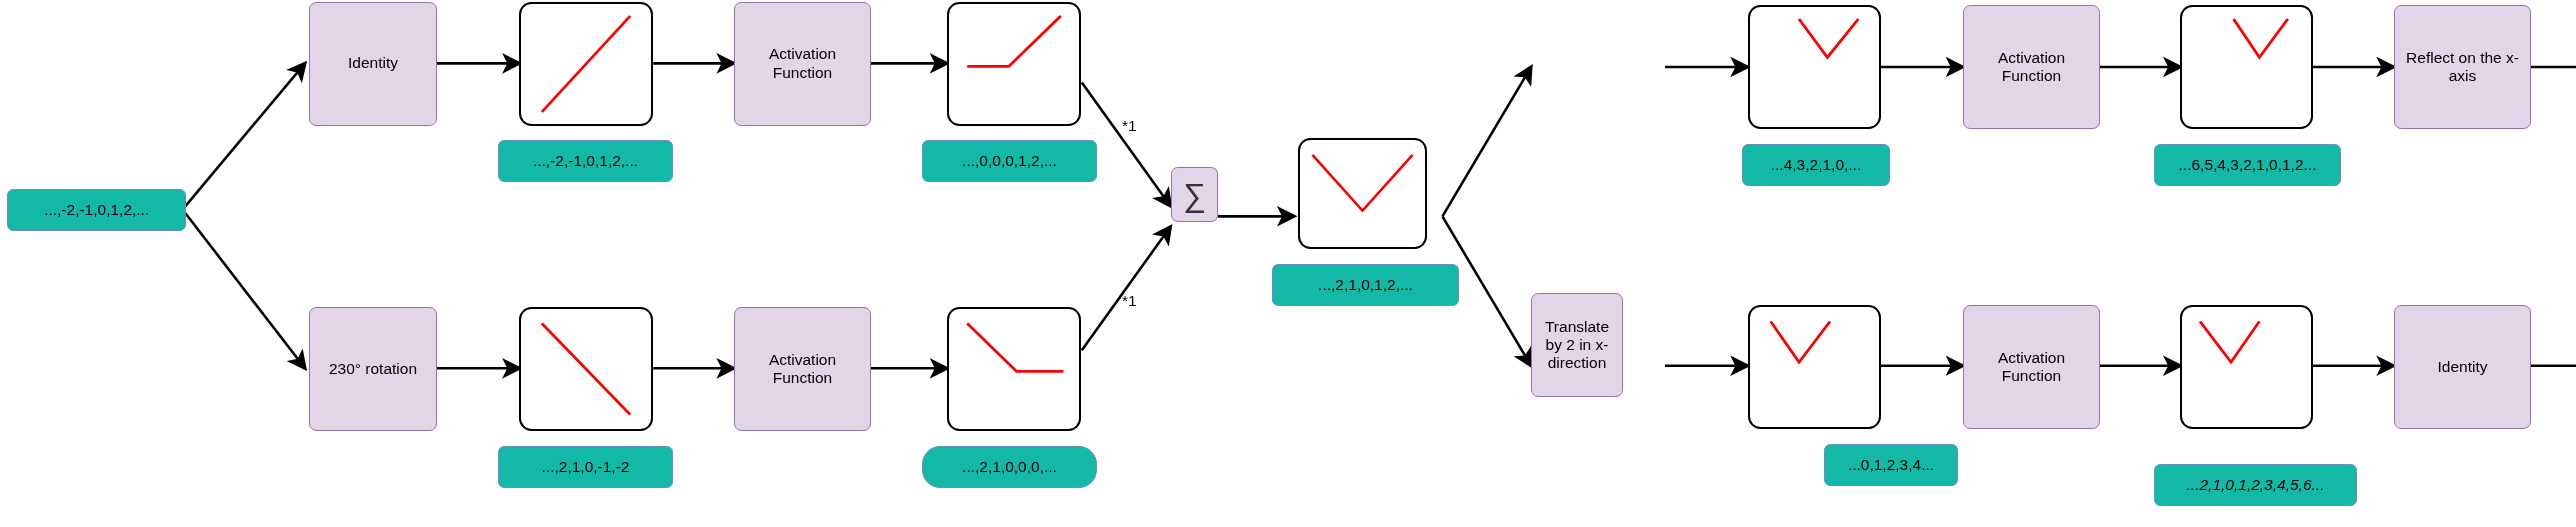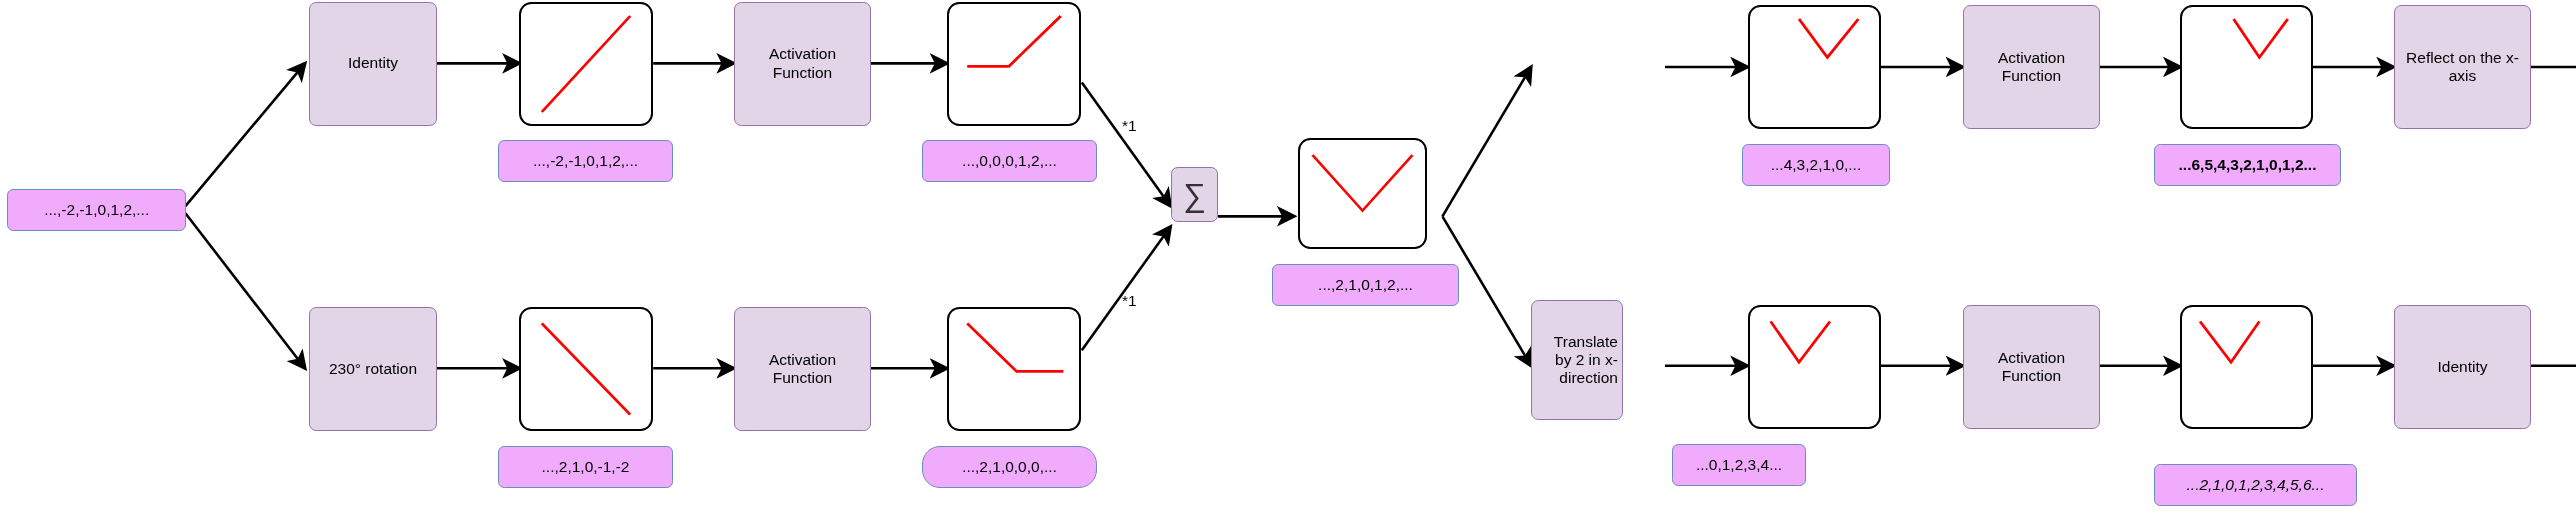--- a/index.html
+++ b/index.html
@@ -28,21 +28,21 @@
 
   
   .plot{
     background:#ffffff;border:2.1px solid #000000;border-radius:12.4px;
     overflow:hidden;
   }
   .plot svg{display:block;width:100%;height:100%;}
 
   
   .label{
-    background:#f0abfc;border:1px solid #6c8ebf;border-radius:6.2px;
+    background:#14b8a6;border:1px solid #6c8ebf;border-radius:6.2px;
     color:#000000;font-size:15.5px;padding:1px 3.1px;white-space:nowrap;
   }
 
   
   .weight{
     position:absolute;font-size:15.5px;color:#000000;
     background:transparent;line-height:1;
   }
 </style>
 </head>
@@ -155,32 +155,32 @@
   </div>
   <div class="node label" style="left:1742px;top:144px;width:148px;height:42px;">...4,3,2,1,0,...</div>
 
   <div class="node op" style="left:1963px;top:5.2px;width:137px;height:124px;">Activation Function</div>
 
   <div class="node plot" style="left:2180px;top:5.2px;width:133px;height:124px;">
     <svg viewBox="0 0 100 100" preserveAspectRatio="none">
       <polyline points="40,10 60,42 82,10" stroke="#ff0000" stroke-width="2.2" fill="none"></polyline>
     </svg>
   </div>
-  <div class="node label" style="left:2154px;top:144px;width:187px;height:42px;font-weight:bold;">...6,5,4,3,2,1,0,1,2...</div>
+  <div class="node label" style="left:2154px;top:144px;width:187px;height:42px;">...6,5,4,3,2,1,0,1,2...</div>
 
   <div class="node op" style="left:2394px;top:5.2px;width:137px;height:124px;">Reflect on the x-axis</div>
 
-  <div class="node op" style="left:1531px;top:300px;width:92px;height:120px;text-align:right;">Translate by 2 in x-direction</div>
+  <div class="node op" style="left:1531px;top:293px;width:92px;height:104px;">Translate by 2 in x-direction</div>
 
   <div class="node plot" style="left:1748px;top:305px;width:133px;height:124px;">
     <svg viewBox="0 0 100 100" preserveAspectRatio="none">
       <polyline points="16,12 38,46 62,12" stroke="#ff0000" stroke-width="2.2" fill="none"></polyline>
     </svg>
   </div>
-  <div class="node label" style="left:1672px;top:444px;width:134px;height:42px;">...0,1,2,3,4...</div>
+  <div class="node label" style="left:1824px;top:444px;width:134px;height:42px;">...0,1,2,3,4...</div>
 
   <div class="node op" style="left:1963px;top:305px;width:137px;height:124px;">Activation Function</div>
 
   <div class="node plot" style="left:2180px;top:305px;width:133px;height:124px;">
     <svg viewBox="0 0 100 100" preserveAspectRatio="none">
       <polyline points="14,12 38,46 60,12" stroke="#ff0000" stroke-width="2.2" fill="none"></polyline>
     </svg>
   </div>
   <div class="node label" style="left:2154px;top:464px;width:203px;height:42px;font-style:italic;">...2,1,0,1,2,3,4,5,6...</div>
 

